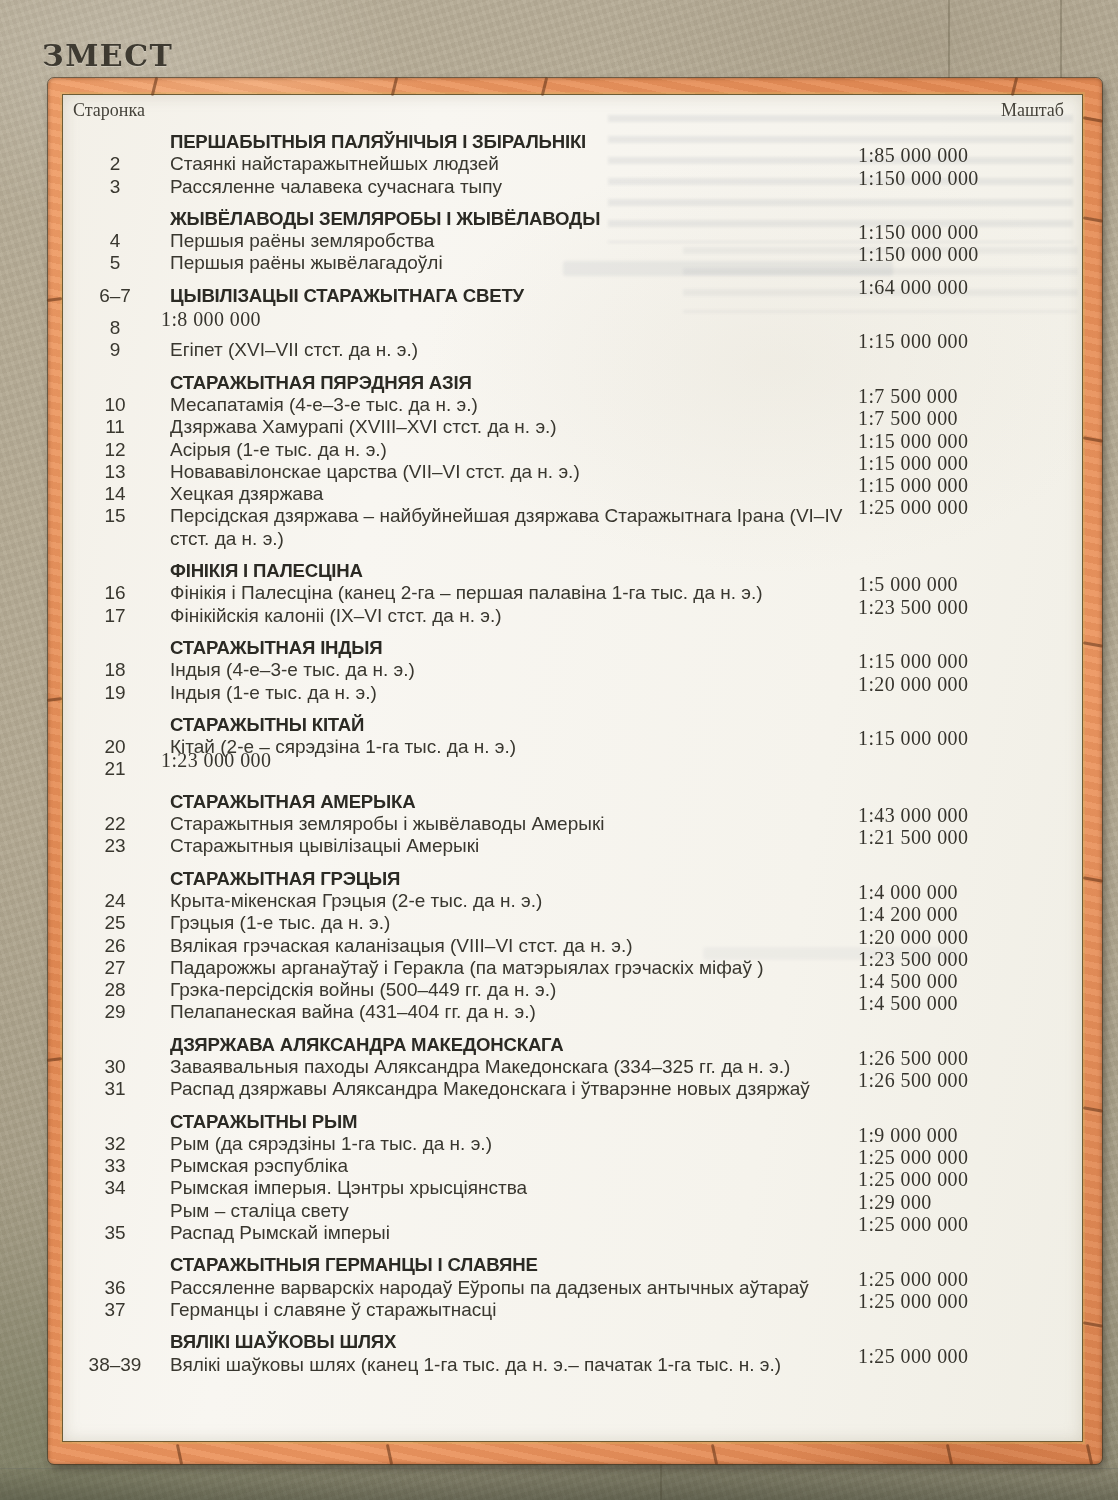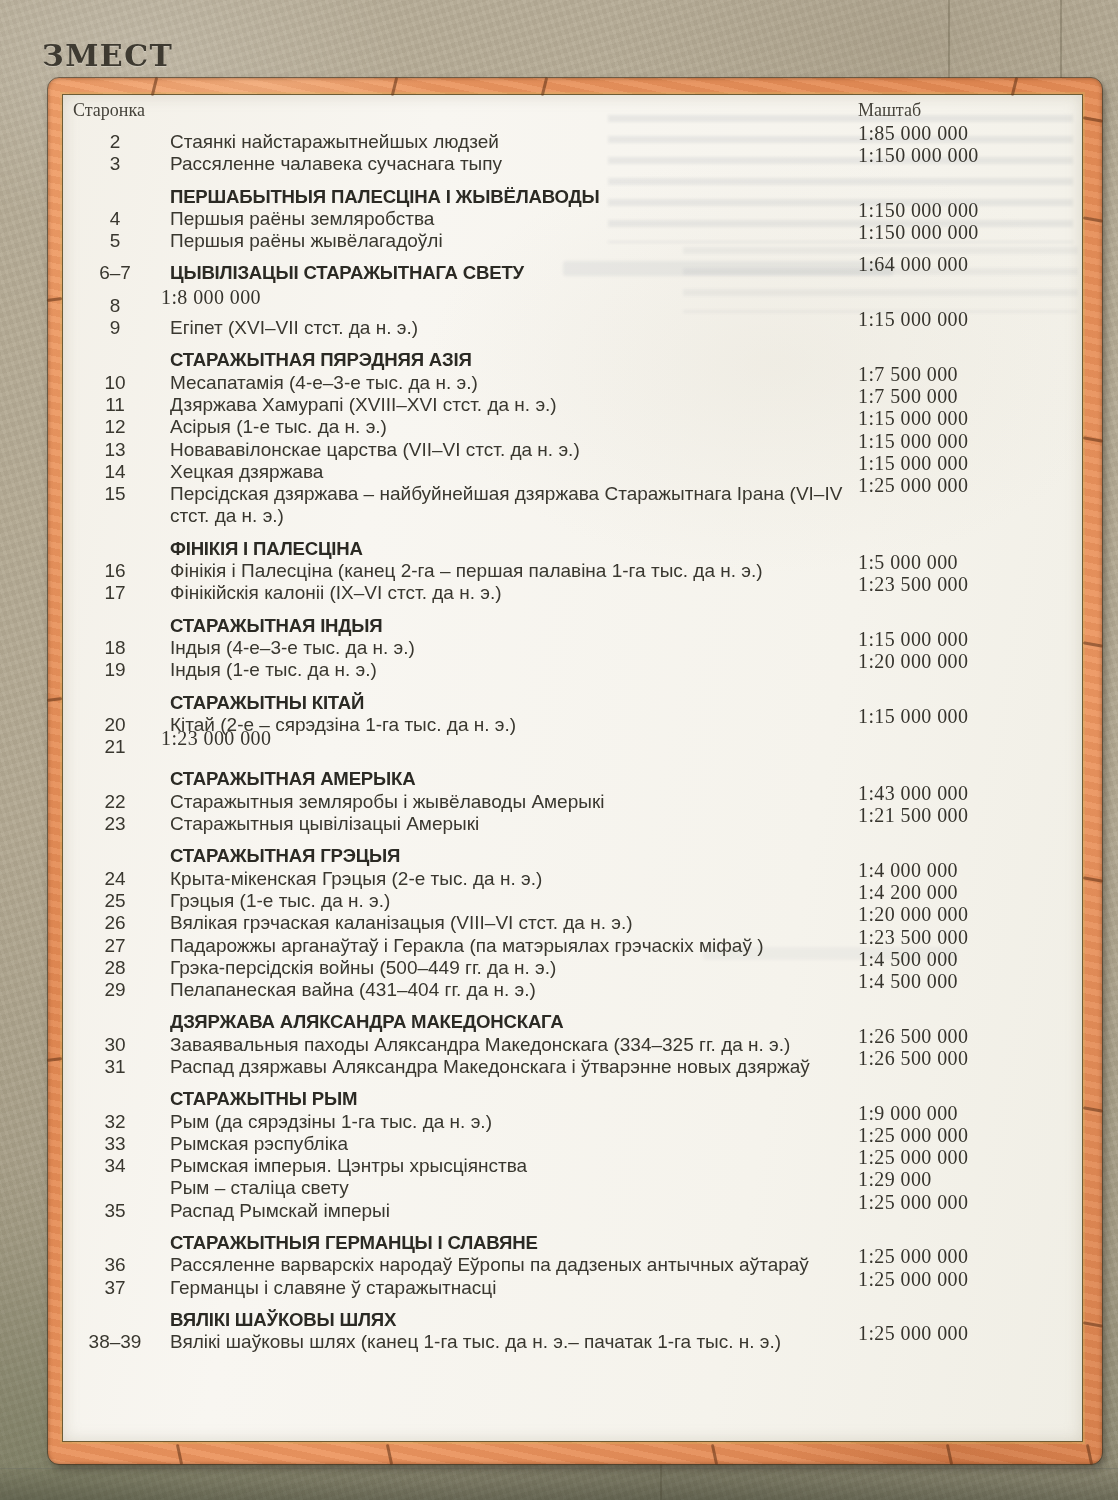--- a/index.html
+++ b/index.html
@@ -22,21 +22,21 @@
     border-top:1px solid rgba(255,255,255,.12);
   }
   .doc-title{
     position:absolute;left:42px;top:38px;
     font-family:"DejaVu Serif", serif;font-weight:bold;
     font-size:30px;letter-spacing:1.5px;color:#3e3a31;
     text-shadow:0 1px 0 rgba(255,255,255,.25);
   }
   .frame{
     position:absolute;left:48px;top:78px;width:1054px;height:1386px;
-    border-radius:11px;
+    border-radius:6px;
     background:
       radial-gradient(ellipse 300px 120px at 20% 0%, rgba(255,225,190,.25), transparent 60%),
       radial-gradient(ellipse 260px 140px at 85% 100%, rgba(140,60,20,.18), transparent 65%),
       repeating-linear-gradient(12deg, rgba(255,210,170,.10) 0 6px, rgba(170,90,40,.10) 6px 13px),
       linear-gradient(135deg,#f0a06c 0%,#e28a55 38%,#ec9763 68%,#da8350 100%);
     box-shadow: 3px 5px 9px rgba(45,40,30,.50), inset 0 0 4px rgba(100,45,15,.55);
     outline:1px solid rgba(75,52,30,.65);
   }
   .crack{position:absolute;background:#5c3014;opacity:.55;border-radius:2px;}
   .page{
@@ -51,21 +51,21 @@
   .ghost{position:absolute;pointer-events:none;filter:blur(1.6px);}
   .ghost.lines{
     background:repeating-linear-gradient(180deg, rgba(118,128,142,.15) 0 7px, transparent 7px 21px);
   }
   .ghost.band{background:rgba(125,136,148,.20);border-radius:3px;}
 
   .toc{position:relative;padding:5px 18px 0 6px;}
   .hdr-row{display:grid;grid-template-columns:92px 1fr 206px;align-items:start;
     font-family:"Liberation Serif", serif;font-size:18px;color:#45423a;}
   .hdr-page{padding-left:4px;}
-  .hdr-scale{text-align:left;}
+  .hdr-scale{text-align:right;}
 
   .section{margin-top:10px;}
   .row{display:grid;grid-template-columns:92px 1fr 206px;line-height:22.3px;
     font-size:19px;color:#39372f;}
   .cell-page{text-align:center;white-space:nowrap;}
   .cell-title{padding-left:9px;}
   .cell-scale{
     text-align:left;transform:translateY(-9px);
     font-family:"Liberation Serif", serif;font-size:20px;letter-spacing:.4px;
     color:#36342d;white-space:nowrap;
@@ -96,39 +96,44 @@
       <div class="ghost band" style="top:852px;left:640px;width:255px;height:13px;opacity:.35;"></div>
 
       <div class="toc">
         <div class="hdr-row">
           <div class="hdr-page">Старонка</div>
           <div></div>
           <div class="hdr-scale">Маштаб</div>
         </div>
         <div>
   <div class="section">
+    <div class="row heading-row">
+      <div class="cell-page"></div>
+      <div class="cell-title">ПЕРШАБЫТНЫЯ ПАЛЯЎНІЧЫЯ І ЗБІРАЛЬНІКІ</div>
+      <div class="cell-scale"></div>
+    </div>
     <div>
   <div class="row">
     <div class="cell-page">2</div>
     <div class="cell-title">Стаянкі найстаражытнейшых людзей</div>
     <div class="cell-scale">1:85 000 000</div>
   </div>
 
   <div class="row">
     <div class="cell-page">3</div>
     <div class="cell-title">Рассяленне чалавека сучаснага тыпу</div>
     <div class="cell-scale">1:150 000 000</div>
   </div>
 </div>
   </div>
 
   <div class="section">
     <div class="row heading-row">
       <div class="cell-page"></div>
-      <div class="cell-title">ПЕРШАБЫТНЫЯ ПАЛЕСЦІНА І ЖЫВЁЛАВОДЫ</div>
+      <div class="cell-title">ЖЫВЁЛАВОДЫ ЗЕМЛЯРОБЫ І ЖЫВЁЛАВОДЫ</div>
       <div class="cell-scale"></div>
     </div>
     <div>
   <div class="row">
     <div class="cell-page">4</div>
     <div class="cell-title">Першыя раёны земляробства</div>
     <div class="cell-scale">1:150 000 000</div>
   </div>
 
   <div class="row">

